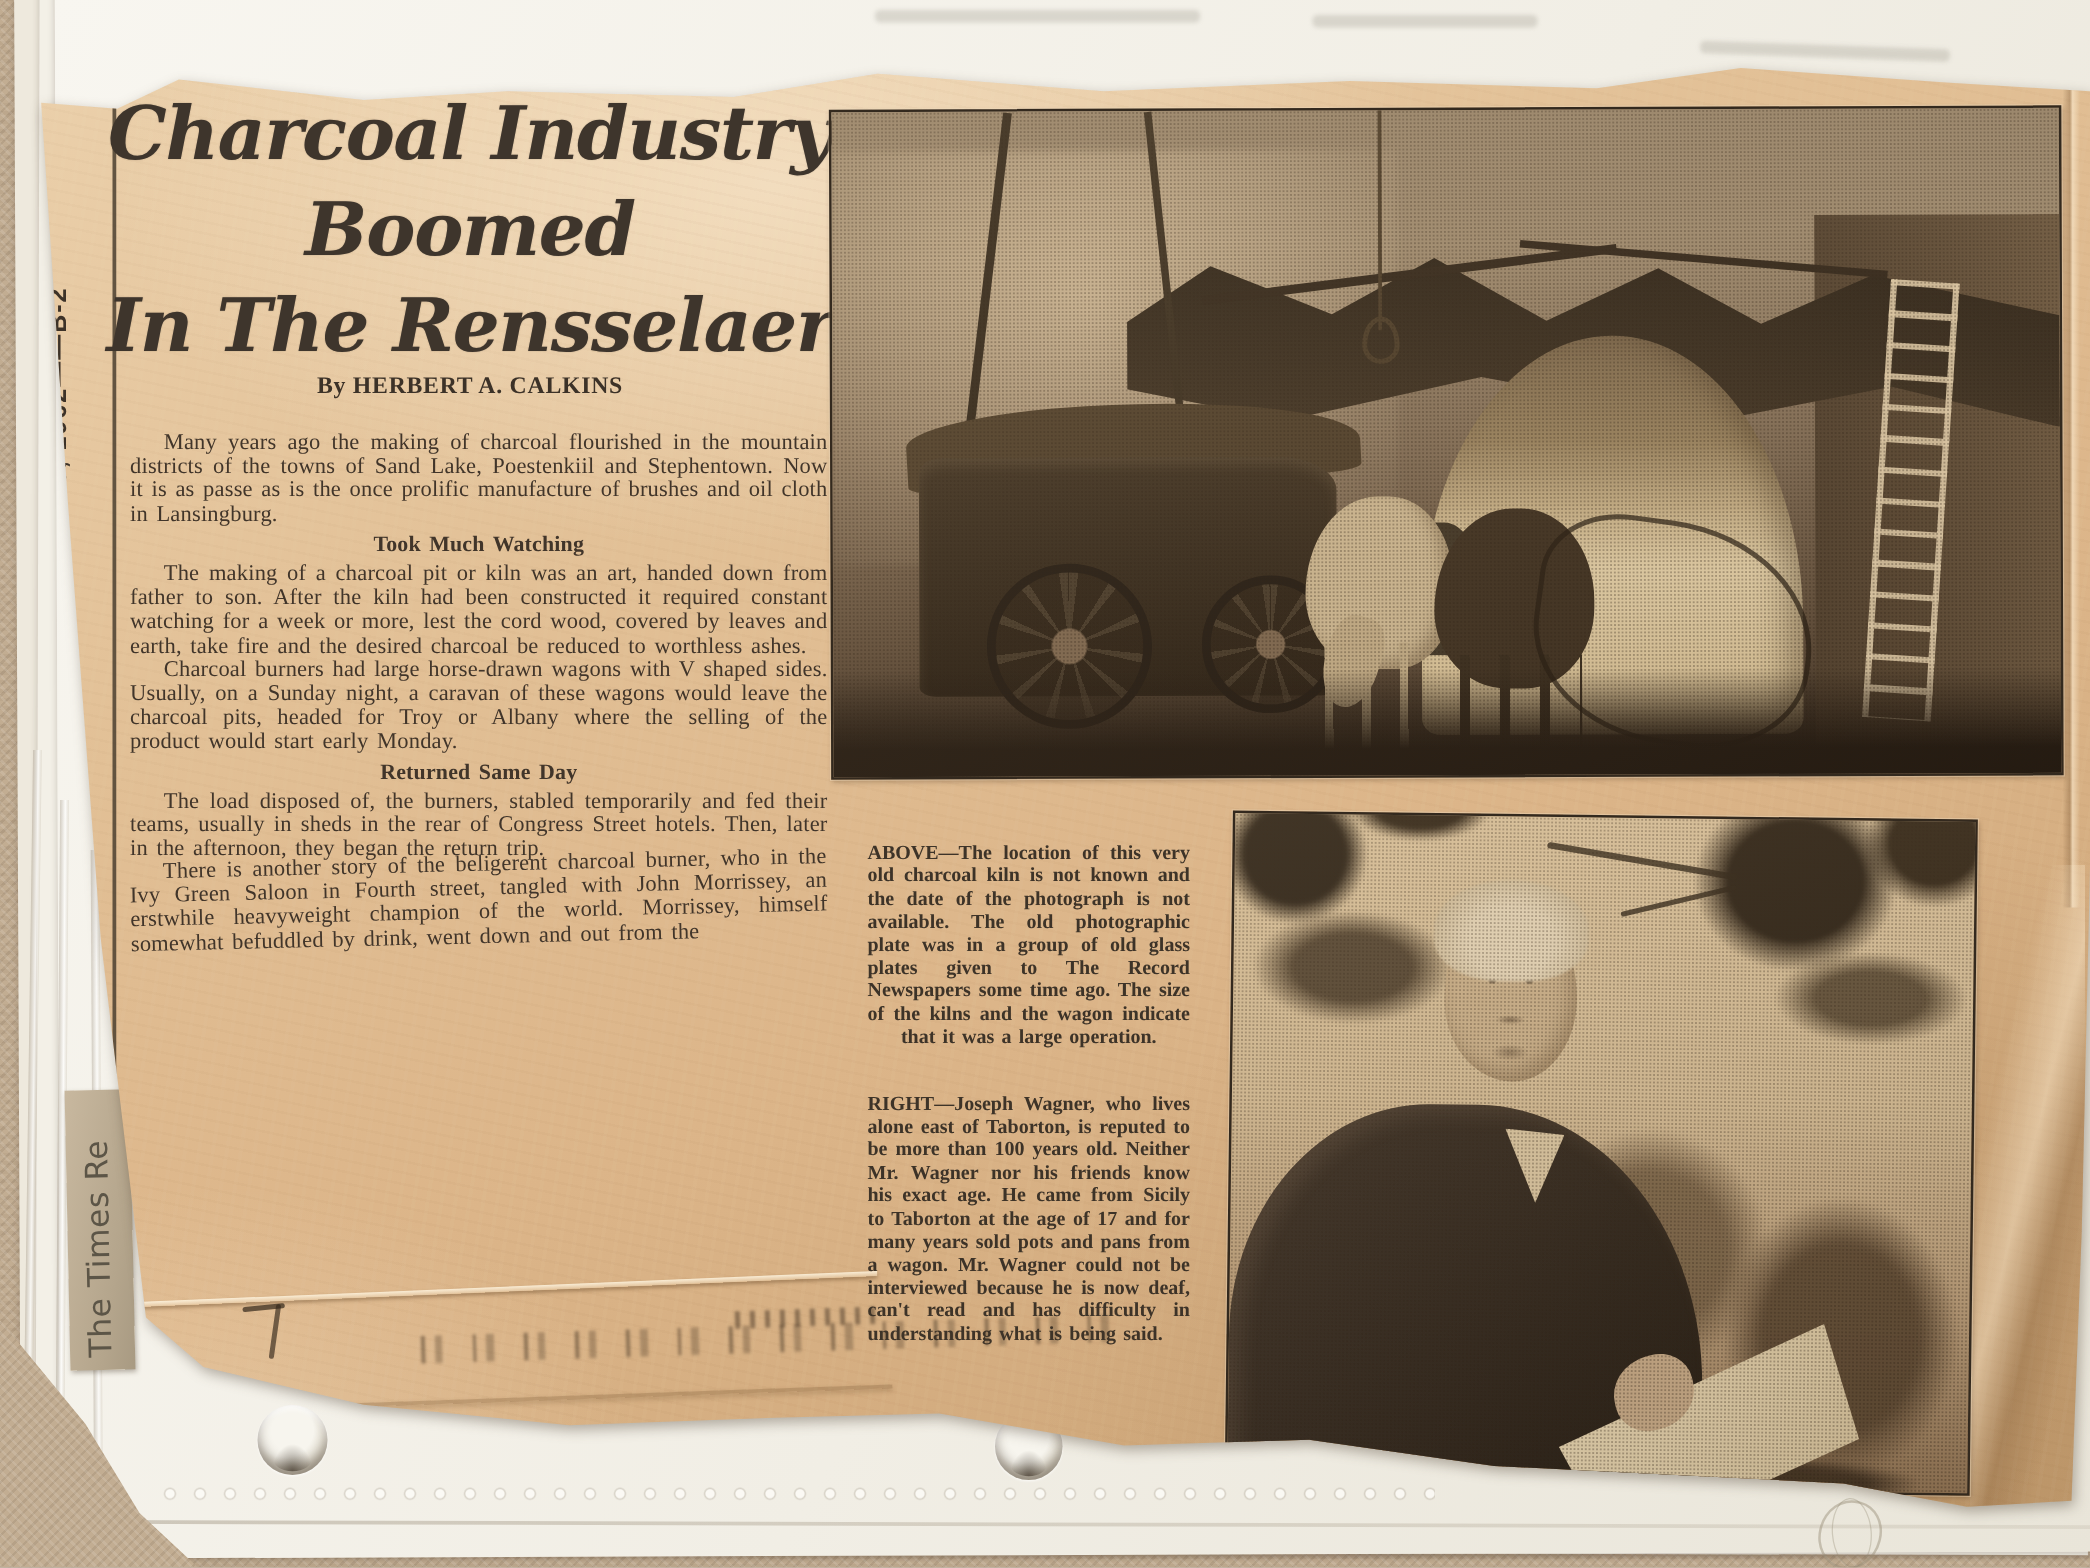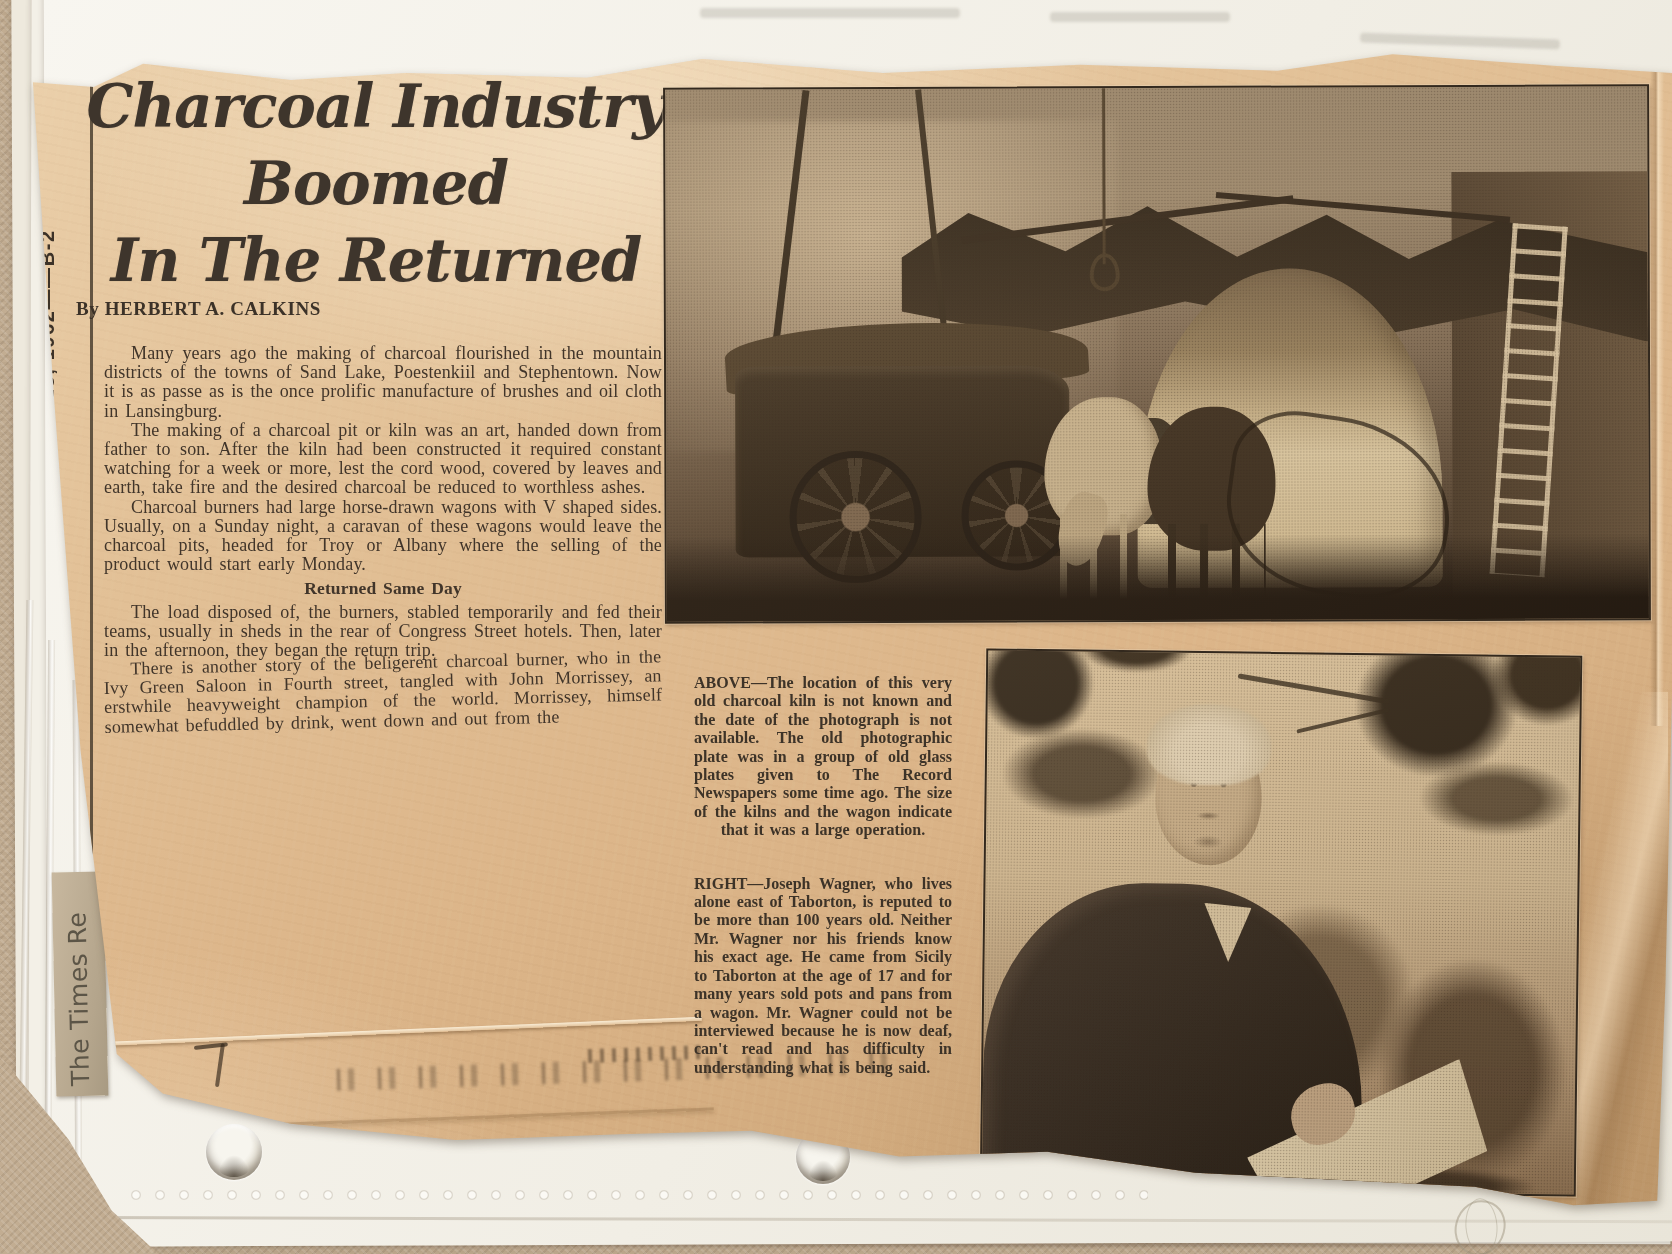--- a/index.html
+++ b/index.html
@@ -67,21 +67,21 @@
 
   .dateline-rule{position:absolute;left:62px;top:32px;width:3px;height:972px;background:#4b3f30;opacity:.85;}
   .dateline{position:absolute;left:8px;top:1008px;width:978px;transform:rotate(-90deg);transform-origin:0 0;
     font-family:"Liberation Sans",sans-serif;font-weight:700;font-size:20px;letter-spacing:1.6px;
     color:#3c3228;white-space:nowrap;}
 
   .headline{position:absolute;left:48px;top:16px;width:600px;text-align:center;
     font-family:"DejaVu Serif",serif;font-style:italic;font-weight:700;
     font-size:59px;line-height:77px;color:#3e352c;letter-spacing:-1px;
     text-shadow:0 0 1px rgba(62,53,44,.4);}
-  .byline{position:absolute;left:48px;top:246px;width:600px;
+  .byline{position:absolute;left:48px;top:246px;width:600px;text-align:center;
     font-weight:700;font-size:19px;letter-spacing:.6px;color:#3c3228;}
 
   .body-col{position:absolute;left:76px;top:292px;width:558px;
     font-size:18px;line-height:19.2px;color:#41352a;text-align:justify;word-spacing:2.2px;letter-spacing:.15px;}
   .body-col p{margin:0;text-indent:27px;}
   .body-col .subhead{margin:5px 0 4px 0;text-align:center;text-align-last:center;font-weight:700;font-size:17.5px;text-indent:0;}
   .fold-zone{display:block;transform:rotate(-1.3deg);transform-origin:0 50%;}
 
   .tear-line{position:absolute;left:46px;top:978px;width:628px;height:4px;transform:rotate(-2.4deg);
     background:linear-gradient(180deg,rgba(255,246,226,.85),rgba(236,212,178,.5));
@@ -225,26 +225,27 @@
   <div class="clip-wrap">
     <div class="clipping">
       <div class="grain"></div>
 
       <div class="dateline-rule"></div>
       <div class="dateline">THE RECORD NEWSPAPERS, TROY, N. Y., SATURDAY, JULY 28, 1962——B-2</div>
 
       <div class="headline">
         <div>Charcoal Industry</div>
         <div>Boomed</div>
-        <div>In The Returned</div>
+        <div>In The Rensselaer</div>
       </div>
       <div class="byline">By HERBERT A. CALKINS</div>
 
       <div class="body-col">
         <p>Many years ago the making of charcoal flourished in the mountain districts of the towns of Sand Lake, Poestenkiil and Stephentown. Now it is as passe as is the once prolific manufacture of brushes and oil cloth in Lansingburg.</p>
+        <p class="subhead">Took Much Watching</p>
         <p>The making of a charcoal pit or kiln was an art, handed down from father to son. After the kiln had been constructed it required constant watching for a week or more, lest the cord wood, covered by leaves and earth, take fire and the desired charcoal be reduced to worthless ashes.</p>
         <p>Charcoal burners had large horse-drawn wagons with V shaped sides. Usually, on a Sunday night, a caravan of these wagons would leave the charcoal pits, headed for Troy or Albany where the selling of the product would start early Monday.</p>
         <p class="subhead">Returned Same Day</p>
         <p>The load disposed of, the burners, stabled temporarily and fed their teams, usually in sheds in the rear of Congress Street hotels. Then, later in the afternoon, they began the return trip.</p>
         <span class="fold-zone">
           <p>There is another story of the beligerent charcoal burner, who in the Ivy Green Saloon in Fourth street, tangled with John Morrissey, an erstwhile heavyweight champion of the world. Morrissey, himself somewhat befuddled by drink, went down and out from the</p>
         </span>
       </div>
 
       <div class="tear-line"></div>

